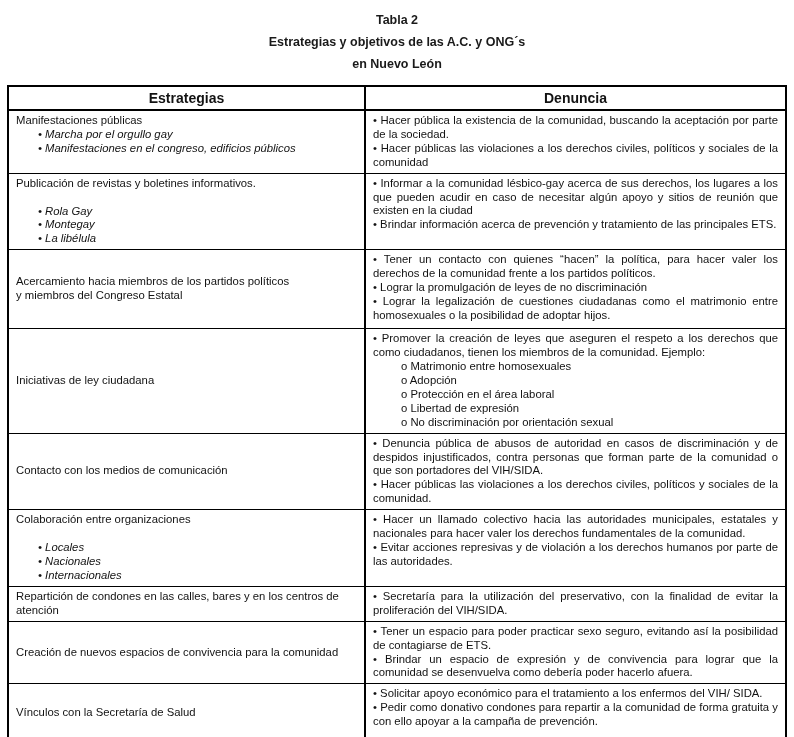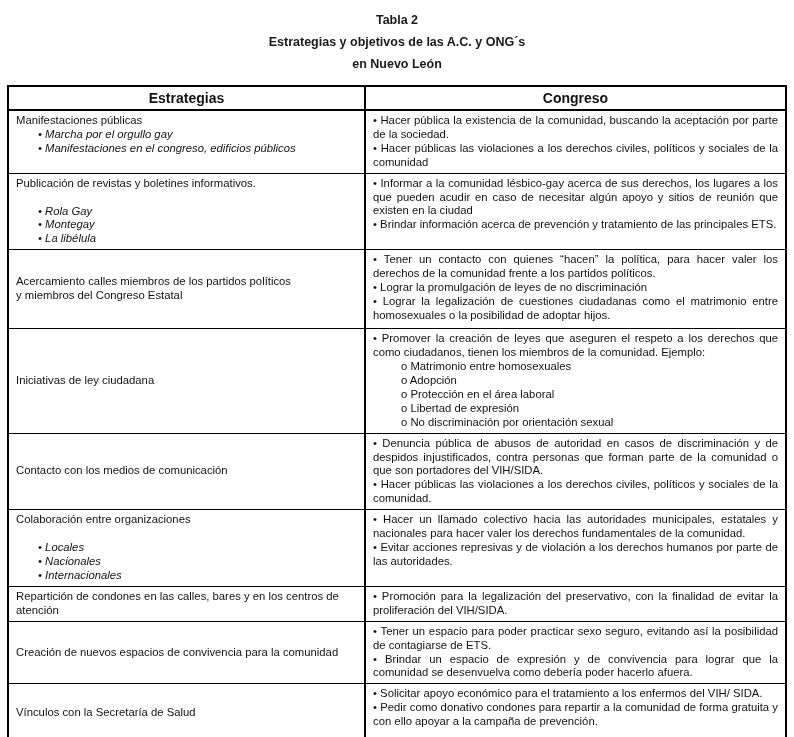--- a/index.html
+++ b/index.html
@@ -48,21 +48,21 @@
   </div>
 
   <table class="main">
     <colgroup>
       <col class="c-strat">
       <col class="c-obj">
     </colgroup>
     <thead>
       <tr>
         <th class="h-strat">Estrategias</th>
-        <th>Congreso</th>
+        <th>Denuncia</th>
       </tr>
     </thead>
     <tbody>
         <tr>
           <td class="strat top">
             <div class="s-line">Manifestaciones públicas</div>
             <div class="s-bullet">• Marcha por el orgullo gay</div>
             <div class="s-bullet">• Manifestaciones en el congreso, edificios públicos</div>
           </td>
           <td class="obj-cell">
@@ -77,21 +77,21 @@
             <div class="s-bullet">• Montegay</div>
             <div class="s-bullet">• La libélula</div>
           </td>
           <td class="obj-cell">
             <div class="obj">• Informar a la comunidad lésbico-gay acerca de sus derechos, los lugares a los que pueden acudir en caso de necesitar algún apoyo y sitios de reunión que existen en la ciudad</div>
             <div class="obj">• Brindar información acerca de prevención y tratamiento de las principales ETS.</div>
           </td>
         </tr>
         <tr>
           <td class="strat">
-            <div class="s-line">Acercamiento calles miembros de los partidos políticos</div>
+            <div class="s-line">Acercamiento hacia miembros de los partidos políticos</div>
             <div class="s-line">y miembros del Congreso Estatal</div>
           </td>
           <td class="obj-cell">
             <div class="obj">• Tener un contacto con quienes “hacen” la política, para hacer valer los derechos de la comunidad frente a los partidos políticos.</div>
             <div class="obj">• Lograr la promulgación de leyes de no discriminación</div>
             <div class="obj">• Lograr la legalización de cuestiones ciudadanas como el matrimonio entre homosexuales o la posibilidad de adoptar hijos.</div>
           </td>
         </tr>
         <tr>
           <td class="strat">
@@ -125,21 +125,21 @@
           <td class="obj-cell">
             <div class="obj">• Hacer un llamado colectivo hacia las autoridades municipales, estatales y nacionales para hacer valer los derechos fundamentales de la comunidad.</div>
             <div class="obj">• Evitar acciones represivas y de violación a los derechos humanos por parte de las autoridades.</div>
           </td>
         </tr>
         <tr>
           <td class="strat">
             <div class="s-line">Repartición de condones en las calles, bares y en los centros de atención</div>
           </td>
           <td class="obj-cell">
-            <div class="obj">• Promoción para la legalización del preservativo, con la finalidad de evitar la proliferación del VIH/SIDA.</div>
+            <div class="obj">• Secretaría para la utilización del preservativo, con la finalidad de evitar la proliferación del VIH/SIDA.</div>
           </td>
         </tr>
         <tr>
           <td class="strat">
             <div class="s-line">Creación de nuevos espacios de convivencia para la comunidad</div>
           </td>
           <td class="obj-cell">
             <div class="obj">• Tener un espacio para poder practicar sexo seguro, evitando así la posibilidad de contagiarse de ETS.</div>
             <div class="obj">• Brindar un espacio de expresión y de convivencia para lograr que la comunidad se desenvuelva como debería poder hacerlo afuera.</div>
           </td>

